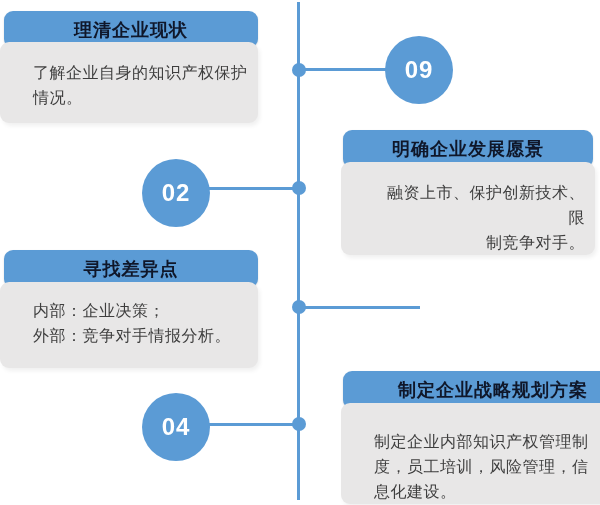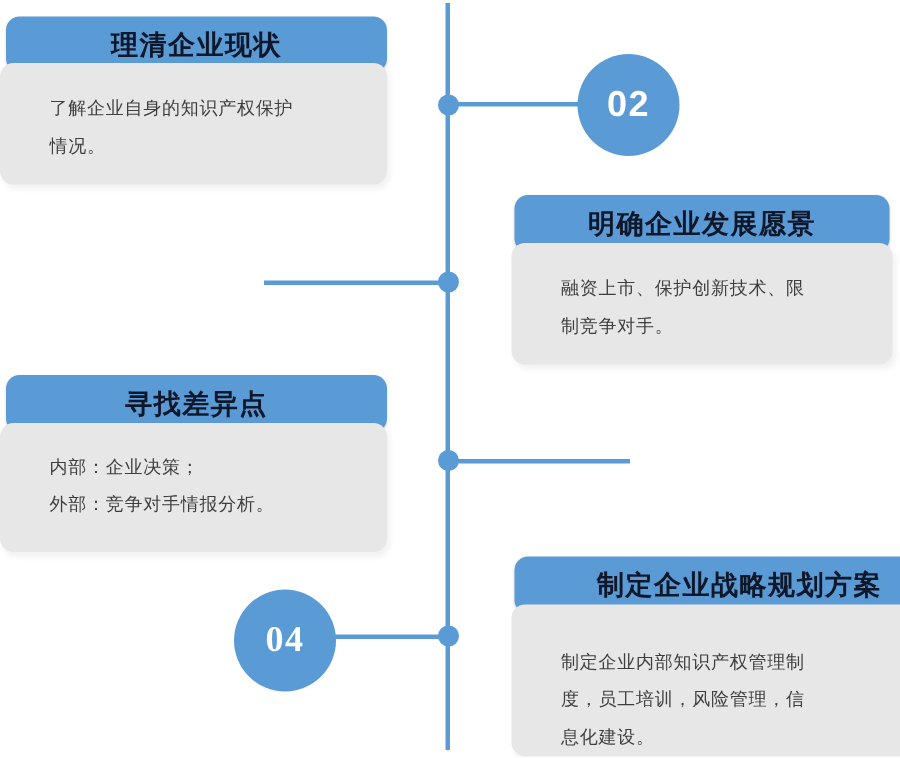--- a/index.html
+++ b/index.html
@@ -75,21 +75,21 @@
     justify-content: center;
     box-shadow: 0 1px 2px rgba(0,0,0,0.15);
   }
   .hdr-left  { margin-left: 4px; }
   .hdr-right { margin-left: 2px; margin-right: 2px; }
   .bd {
     background: var(--card-bg, #E8E7E7);
     border-radius: 9px;
     margin-top: -6px;
     color: var(--body-text, #3E3E3E);
-    font-size: 12px;
+    font-size: 16px;
     line-height: 25px;
     letter-spacing: 0.5px;
     padding: 12px 10px 0 33px;
     box-sizing: border-box;
     white-space: pre-line;
     box-shadow: 2px 3px 4px rgba(0,0,0,0.06);
   }
   .bd-pad { padding-top: 18px; }
 </style>
 </head>
@@ -102,32 +102,35 @@
   <div class="card" style="left:0; top:11px; width:258px;">
     <div class="hdr hdr-left" style="height:37px;">
       <span>理清企业现状</span>
     </div>
     <div class="bd bd-pad" style="min-height:81px;">了解企业自身的知识产权保护
 情况。</div>
   </div>
   <div class="conn" style="left:299px; top:68px; width:121px;"></div>
   <div class="dot" style="left:292px; top:63px;"></div>
   <div class="badge" style="left:385px; top:36px;">
-    <span>02</span>
+    <span>09</span>
   </div>
 
   <div class="card" style="left:341px; top:130px; width:254px;">
     <div class="hdr hdr-right">
       <span>明确企业发展愿景</span>
     </div>
-    <div class="bd bd-pad" style="min-height:81px;">融资上市、保护创新技术、限
+    <div class="bd bd-pad" style="min-height:81px;text-align:right;">融资上市、保护创新技术、限
 制竞争对手。</div>
   </div>
   <div class="conn" style="left:176px; top:187px; width:124px;"></div>
   <div class="dot" style="left:292px; top:181px;"></div>
+  <div class="badge" style="left:142px; top:159px;">
+    <span>02</span>
+  </div>
 
   <div class="card" style="left:0; top:250px; width:258px;font-family:Liberation Mono, monospace;">
     <div class="hdr hdr-left">
       <span>寻找差异点</span>
     </div>
     <div class="bd bd-pad" style="min-height:86px;">内部：企业决策；
 外部：竞争对手情报分析。</div>
   </div>
   <div class="conn" style="left:299px; top:306px; width:121px;"></div>
   <div class="dot" style="left:292px; top:300px;"></div>
@@ -135,17 +138,17 @@
   <div class="card" style="left:341px; top:371px; width:304px;">
     <div class="hdr hdr-right">
       <span>制定企业战略规划方案</span>
     </div>
     <div class="bd" style="min-height:85px; padding-top:26px;">制定企业内部知识产权管理制
 度，员工培训，风险管理，信
 息化建设。</div>
   </div>
   <div class="conn" style="left:176px; top:423px; width:124px;"></div>
   <div class="dot" style="left:292px; top:417px;"></div>
-  <div class="badge" style="left:156px; top:393px;font-family:Liberation Serif, serif;">
+  <div class="badge" style="left:142px; top:393px;">
     <span>04</span>
   </div>
 
 </div>
 
 </body></html>

